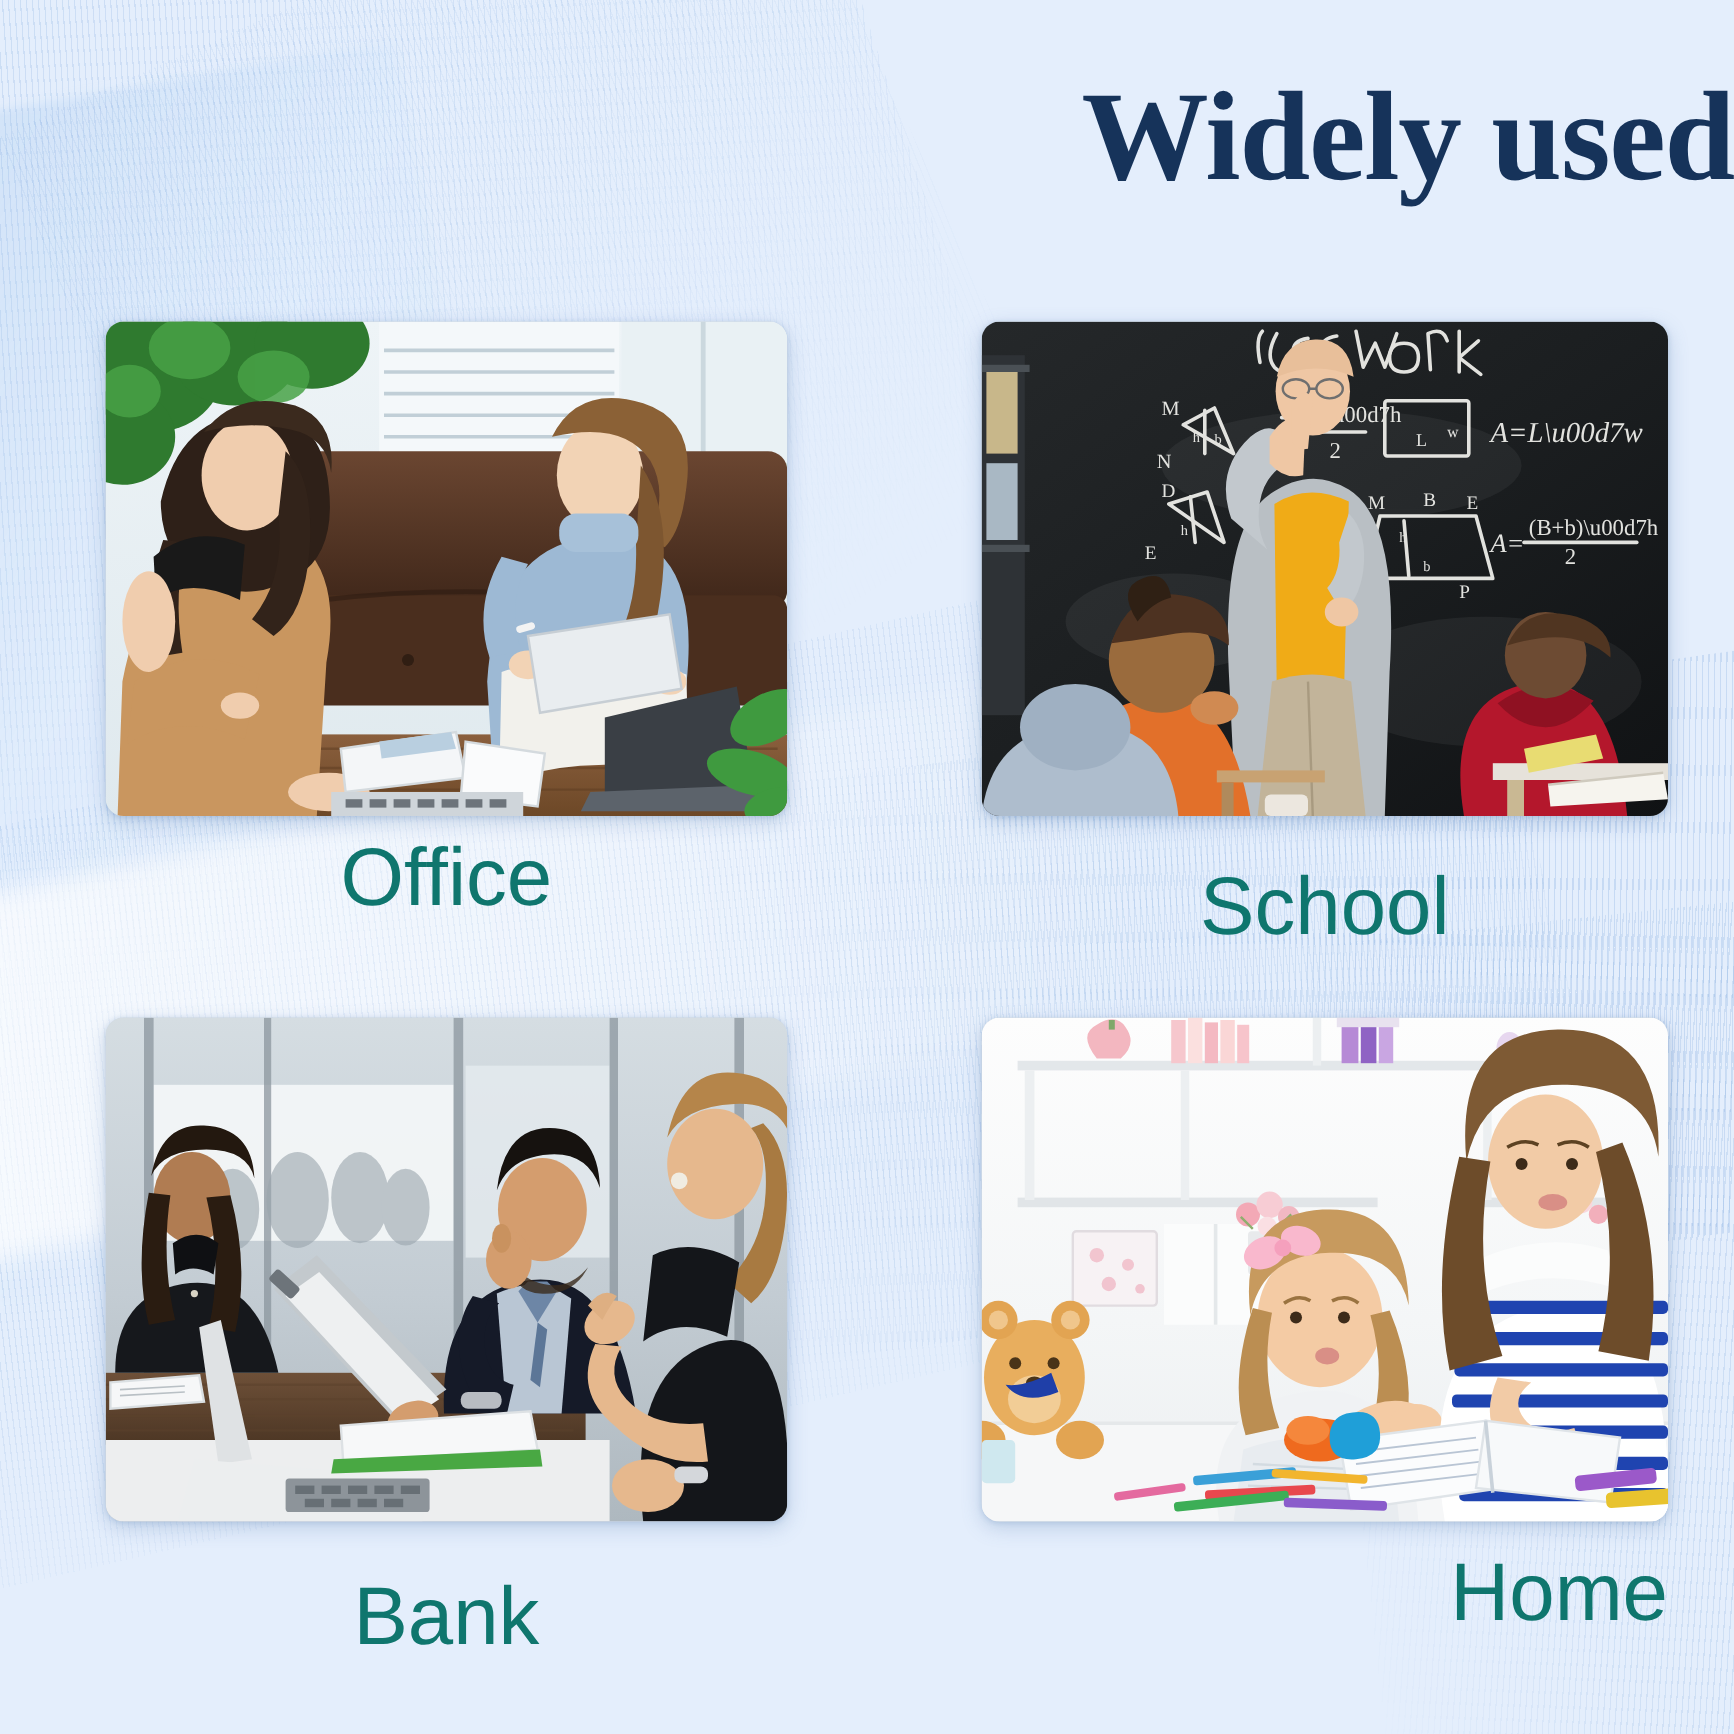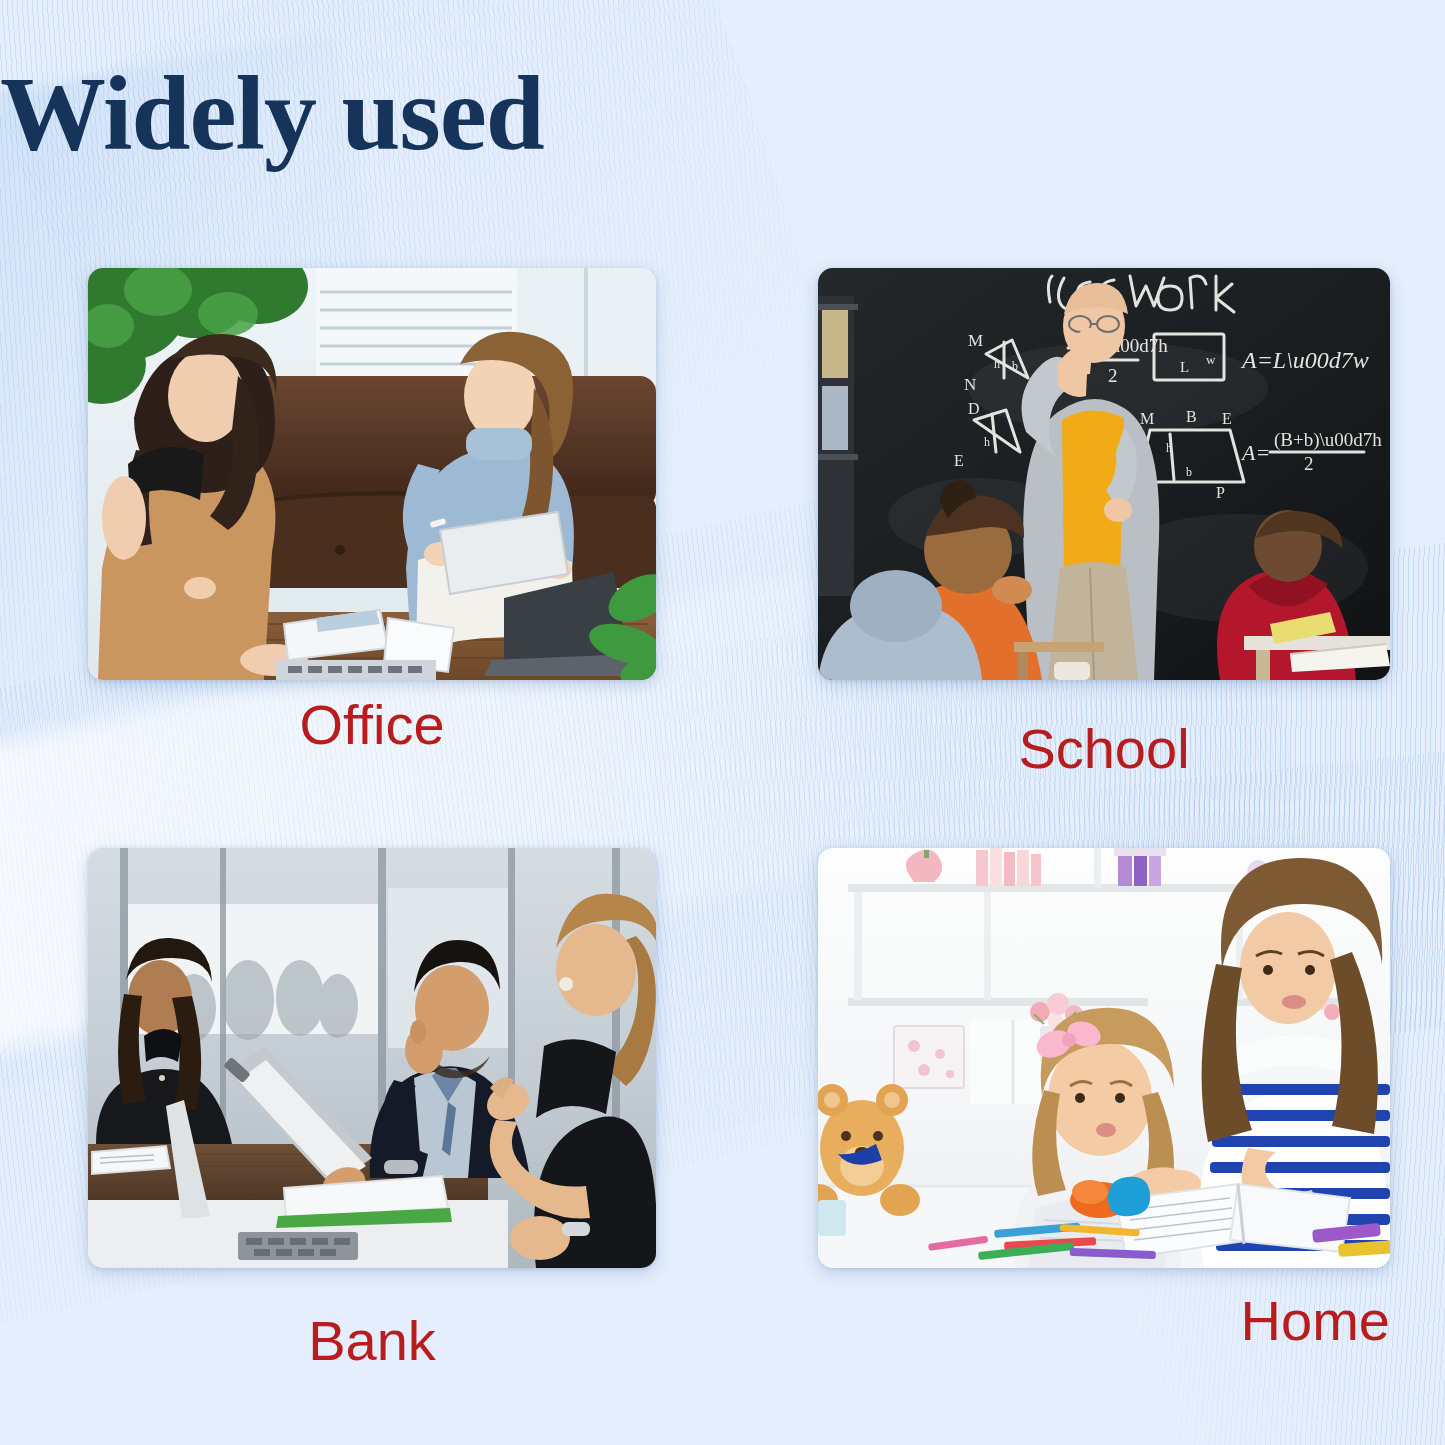--- a/index.html
+++ b/index.html
@@ -70,28 +70,29 @@
   
   .wave-e { left:120px; top:-60px; width:700px; height:760px;
             transform:rotate(-24deg); opacity:.5;
             -webkit-mask-image:linear-gradient(170deg, rgba(0,0,0,.8) 0%, rgba(0,0,0,.25) 55%, rgba(0,0,0,0) 85%);
             mask-image:linear-gradient(170deg, rgba(0,0,0,.8) 0%, rgba(0,0,0,.25) 55%, rgba(0,0,0,0) 85%); }
   .wave-e .stripes { --ang:92deg; }
 
   
   .title {
     position:absolute; top:58px; left:0; width:100%;
-    text-align:left;
+    text-align:right;
     font-family:"Liberation Serif", "DejaVu Serif", serif;
     font-weight:700;
     font-size:106px;
     line-height:1.05;
     letter-spacing:-1px;
     color:#16335a;
     z-index:5;
+    padding-left:24px;
   }
 
   
   .grid { position:absolute; inset:0; z-index:4; }
 
   .cell { position:absolute; }
   .cell-office { left:88px;  top:268px; width:568px;  height:412px; }
   .cell-school { left:818px; top:268px; width:572px;  height:412px; }
   .cell-bank   { left:88px;  top:848px; width:568px;  height:420px; }
   .cell-home   { left:818px; top:848px; width:572px;  height:420px; }
@@ -105,22 +106,22 @@
     background:#cfd8e2;
   }
   .photo svg { display:block; width:100%; height:100%; }
 
   .caption {
     position:absolute;
     left:0; width:100%;
     text-align:center;
     font-family:"Liberation Sans", sans-serif;
     font-weight:400;
-    font-size:56px;
-    color:#b91c1c;
+    font-size:68px;
+    color:#0f766e;
     letter-spacing:0px;
     z-index:6;
   }
   .cap-office { top:692px;  left:88px;  width:568px; }
   .cap-school { top:692px;  left:818px; width:572px;margin-top:24px; }
   .cap-bank   { top:1288px; left:88px;  width:568px;margin-top:20px; }
   .cap-home   { top:1288px; left:818px; width:572px;text-align:right; }
 </style>
 </head>
 <body>

